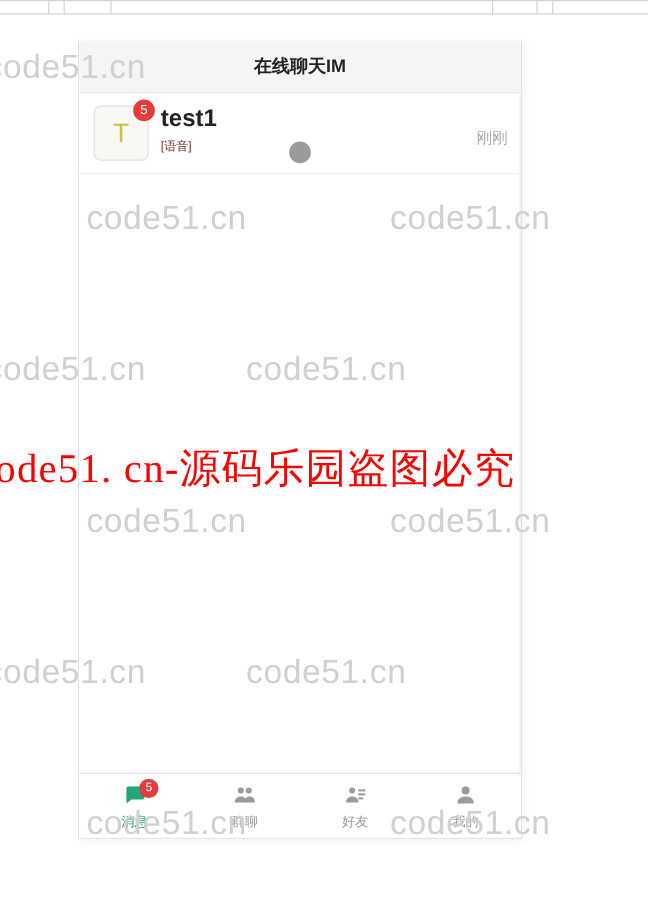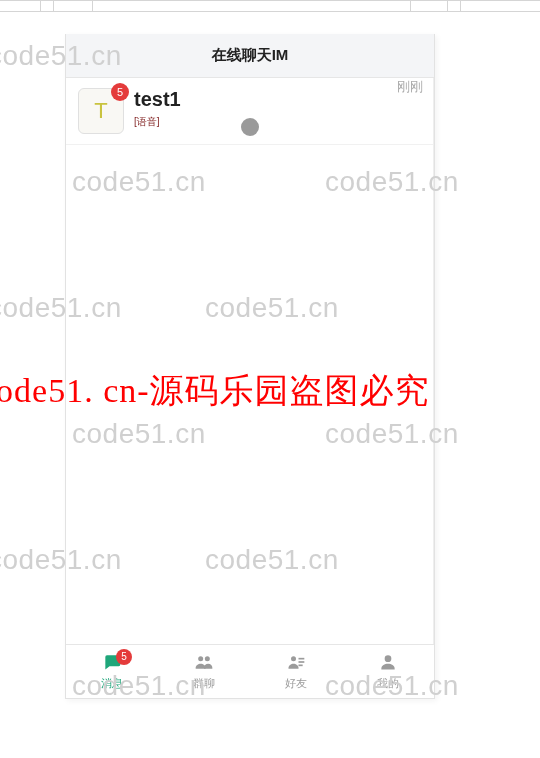--- a/index.html
+++ b/index.html
@@ -65,21 +65,21 @@
     border-radius: 9px;
     background: #e43b3b; color: #fff;
     font-size: 11px; line-height: 18px; text-align: center;
   }
   .chat-meta {
     margin-left: 10px; flex: 1; min-width: 0;
   }
   .chat-name { font-size: 20px; font-weight: 600; color: #222; }
   .chat-preview { font-size: 10px; color: #7f1d1d; margin-top: 4px; }
   .chat-time {
-    position: absolute; right: 10px; top: 0;
+    position: absolute; right: 10px; top: 28px;
     font-size: 13px; color: #aaaaaa;
   }
   .loading-dot {
     position: absolute; left: 50%; top: 84px;
     width: 18px; height: 18px; margin-left: -9px;
     border-radius: 50%;
     background: #9a9a9a;
   }
 
   .tabbar {

